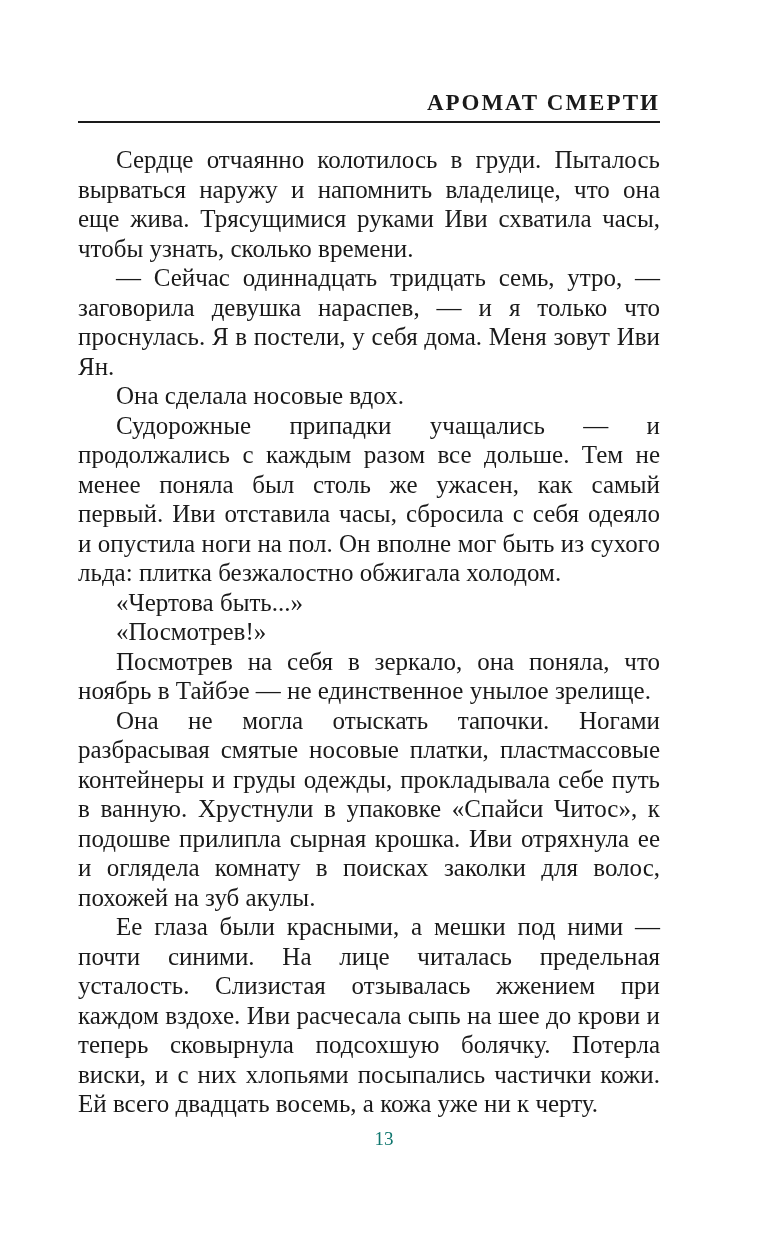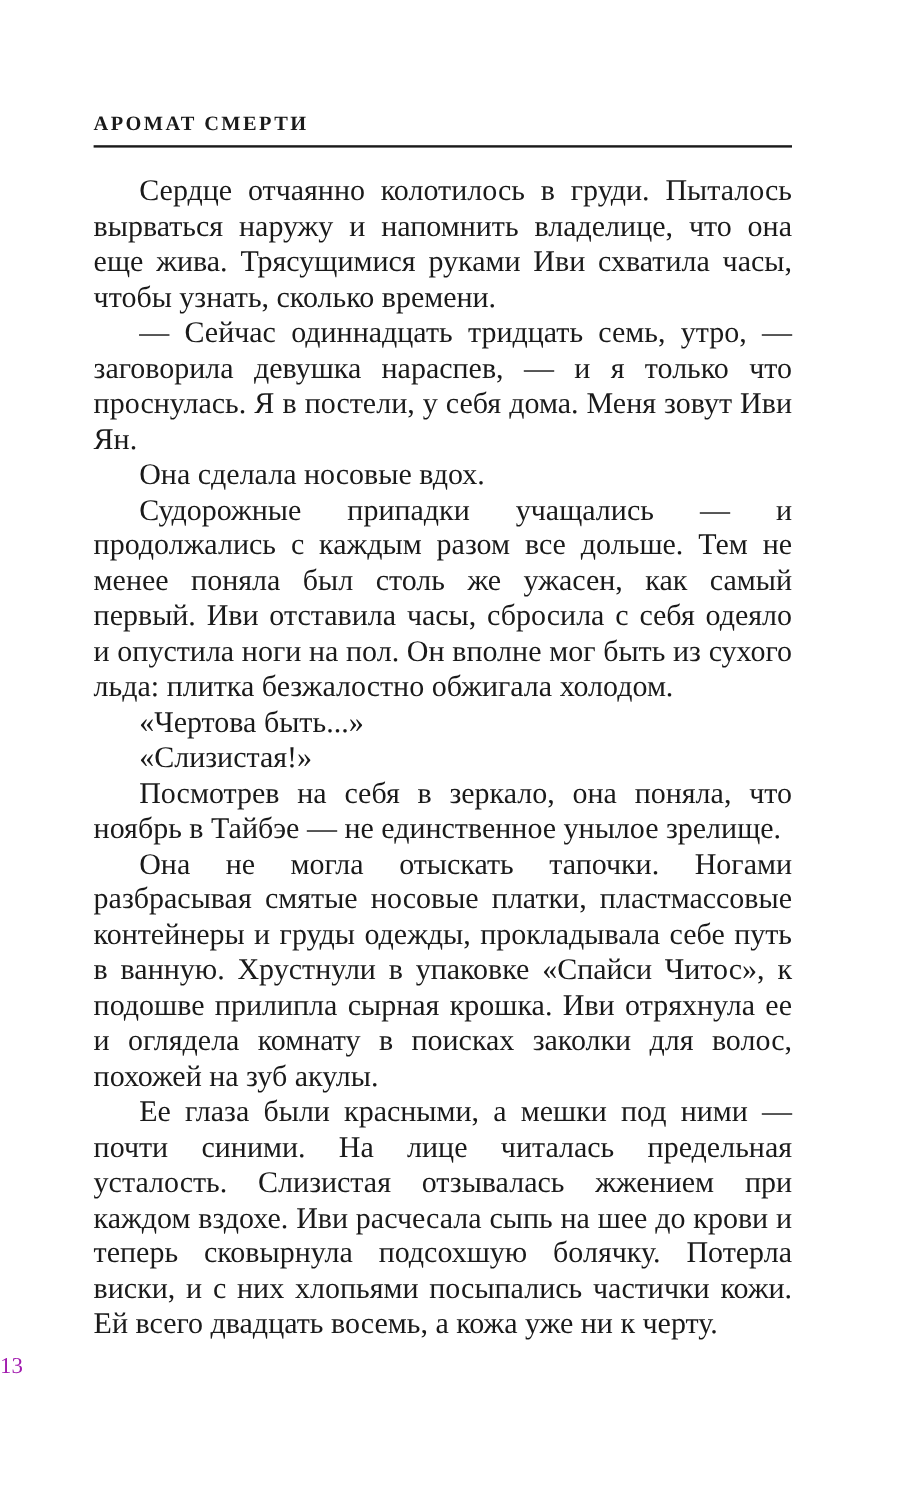--- a/index.html
+++ b/index.html
@@ -12,22 +12,23 @@
     width: 768px;
     height: 1240px;
     background: #ffffff;
     box-sizing: border-box;
     padding: 92px 108px 0 78px;
     font-family: "Liberation Serif", "DejaVu Serif", serif;
     color: #1a1a1a;
     overflow: hidden;
   }
   .running-head {
+    text-align: right;
     font-weight: bold;
-    font-size: 17px;
+    font-size: 23px;
     letter-spacing: 2px;
     line-height: 22px;
   }
   .rule {
     border: none;
     border-top: 2px solid #1a1a1a;
     margin: 7px 0 0 0;
   }
   .body {
     margin-top: 22px;
@@ -39,43 +40,43 @@
   }
   .body p {
     margin: 0;
     text-indent: 38px;
   }
   .folio {
     position: absolute;
     left: 0;
     right: 0;
     bottom: 90px;
-    text-align: left;
+    text-align: center;
     font-size: 19px;
-    color: #a21caf;
+    color: #0f766e;
   }
 </style>
 </head>
 <body>
 
 <div class="page">
 
   <div class="running-head">
     <span>АРОМАТ СМЕРТИ</span>
   </div>
 
   <hr class="rule">
 
   <div class="body">
     <p>Сердце отчаянно колотилось в груди. Пыталось вырваться наружу и напомнить владелице, что она еще жива. Трясущимися руками Иви схватила часы, чтобы узнать, сколько времени.</p>
     <p>— Сейчас одиннадцать тридцать семь, утро, — заговорила девушка нараспев, — и я только что проснулась. Я в постели, у себя дома. Меня зовут Иви Ян.</p>
     <p>Она сделала носовые вдох.</p>
     <p>Судорожные припадки учащались — и продолжались с каждым разом все дольше. Тем не менее поняла был столь же ужасен, как самый первый. Иви отставила часы, сбросила с себя одеяло и опустила ноги на пол. Он вполне мог быть из сухого льда: плитка безжалостно обжигала холодом.</p>
     <p>«Чертова быть...»</p>
-    <p>«Слизистая!»</p>
+    <p>«Посмотрев!»</p>
     <p>Посмотрев на себя в зеркало, она поняла, что ноябрь в Тайбэе — не единственное унылое зрелище.</p>
     <p>Она не могла отыскать тапочки. Ногами разбрасывая смятые носовые платки, пластмассовые контейнеры и груды одежды, прокладывала себе путь в ванную. Хрустнули в упаковке «Спайси Читос», к подошве прилипла сырная крошка. Иви отряхнула ее и оглядела комнату в поисках заколки для волос, похожей на зуб акулы.</p>
     <p>Ее глаза были красными, а мешки под ними — почти синими. На лице читалась предельная усталость. Слизистая отзывалась жжением при каждом вздохе. Иви расчесала сыпь на шее до крови и теперь сковырнула подсохшую болячку. Потерла виски, и с них хлопьями посыпались частички кожи. Ей всего двадцать восемь, а кожа уже ни к черту.</p>
   </div>
 
   <div class="folio">13</div>
 
 </div>
 
 </body></html>

